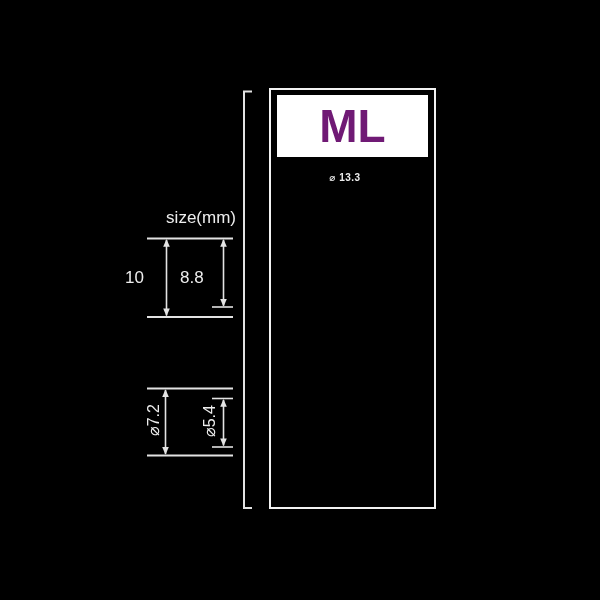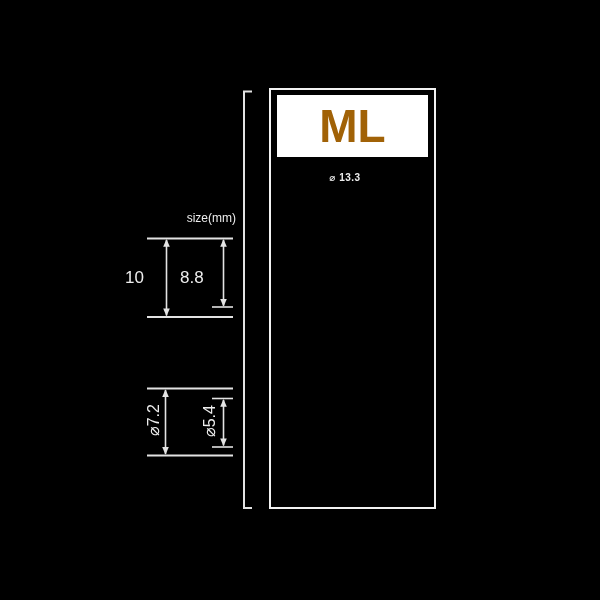--- a/index.html
+++ b/index.html
@@ -2,36 +2,36 @@
 <html><head>
 <meta charset="utf-8">
 <style>
   html,body{margin:0;padding:0;background:#000;}
   .canvas{
     position:relative;width:600px;height:600px;background:#000;overflow:hidden;
     font-family:"Liberation Sans","DejaVu Sans",sans-serif;
   }
   .layer{position:absolute;left:0;top:0;}
   .label{position:absolute;color:#ededed;white-space:nowrap;}
-  .lbl-unit{left:140px;top:209px;width:96px;text-align:right;font-size:12px;line-height:18px;}
+  .lbl-unit{left:140px;top:209px;width:96px;text-align:right;font-size:17px;line-height:18px;}
   .lbl-h10{left:125px;top:268px;width:36px;font-size:17px;line-height:20px;}
   .lbl-h88{left:180px;top:268px;width:39px;text-align:left;font-size:17px;line-height:20px;}
   .lbl-d72{left:153px;top:420px;transform:translate(-50%,-50%) rotate(-90deg);font-size:16px;}
   .lbl-d54{left:209px;top:421px;transform:translate(-50%,-50%) rotate(-90deg);font-size:16px;}
   .lbl-d133{left:345px;top:177px;transform:translate(-50%,-50%);font-size:10px;font-weight:700;letter-spacing:.5px;}
   .main-box{
     position:absolute;left:269px;top:88px;width:163px;height:417px;
     border:2.5px solid #f2f2f2;background:#000;
   }
   .size-plate{
     position:absolute;left:277px;top:95px;width:151px;height:62px;background:#ffffff;
     display:flex;align-items:center;justify-content:center;
   }
   .size-plate span{
-    color:#a16207;font-size:46px;font-weight:700;letter-spacing:0px;line-height:1;
+    color:#701a75;font-size:46px;font-weight:700;letter-spacing:0px;line-height:1;
   }
 </style>
 </head>
 <body>
 
 <div class="canvas">
 
   <svg class="layer" width="600" height="600" viewBox="0 0 600 600">
 
     <path d="M252 91.5 H244 V508 H252" fill="none" stroke="#e3e3e3" stroke-width="2"></path>

